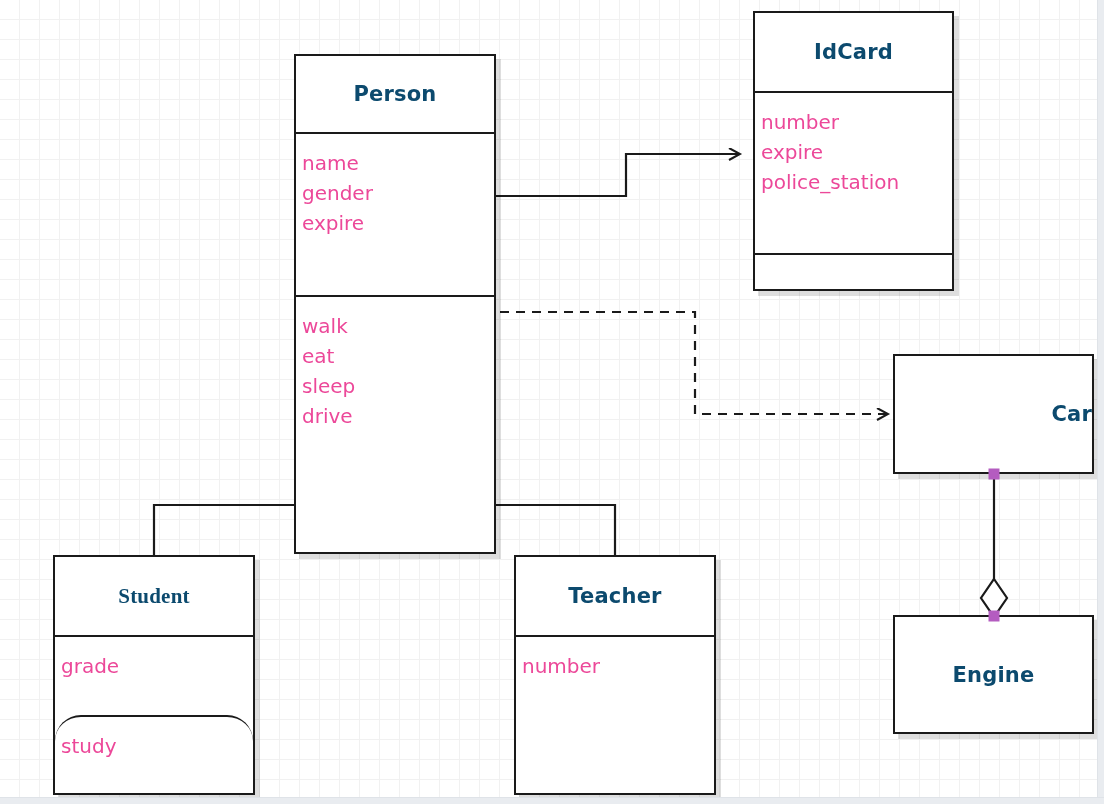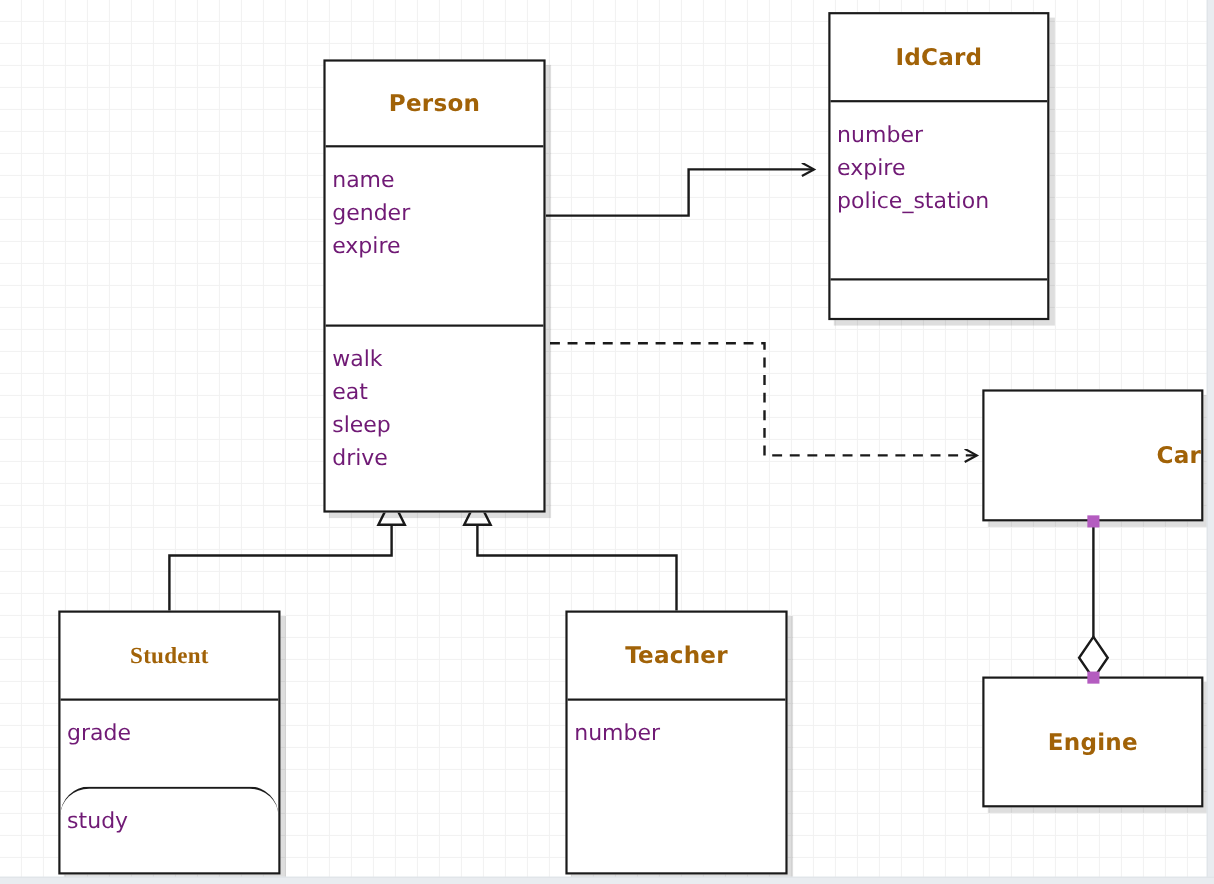--- a/index.html
+++ b/index.html
@@ -45,30 +45,30 @@
     border-top: 2px solid #1a1a1a;
   }
   .cmp-title {
     display: flex;
     align-items: center;
     justify-content: center;
   }
   .cmp-title .cls-name {
     font-weight: bold;
     font-size: 21px;
-    color: #a16207;
+    color: #0c4a6e;
     letter-spacing: 0.2px;
   }
   .cmp-body {
     padding: 14px 0 10px 6px;
   }
   .member {
     font-size: 20px;
     line-height: 30px;
-    color: #701a75;
+    color: #ec4899;
     white-space: nowrap;
   }
   .cmp-empty { }
 
   
   .scroll-strip {
     position: absolute;
     background: #e9ecf0;
   }
   .scroll-strip.right {
@@ -123,21 +123,21 @@
       <polygon points="434,453 422,477 446,477" fill="#ffffff" stroke="#1a1a1a" stroke-width="2.2"></polygon>
     </g>
 
     
     <g>
       <path d="M 994,476 L 994,583" fill="none" stroke="#1a1a1a" stroke-width="2.2"></path>
       <polygon points="994,579 1007,598 994,617 981,598" fill="#ffffff" stroke="#1a1a1a" stroke-width="2.2"></polygon>
     </g>
   </svg>
 
-  <div class="uml-class" style="left:294px; top:54px; width:202px; height:412px;">
+  <div class="uml-class" style="left:294px; top:54px; width:202px; height:500px;">
     <div class="compartment cmp-title" style="height:76px;">
       <span class="cls-name">Person</span>
     </div>
     <div class="compartment cmp-body" style="height:163px;">
       <div class="member">name</div>
       <div class="member">gender</div>
       <div class="member">expire</div>
     </div>
     <div class="compartment cmp-body" style="flex:1;">
       <div class="member">walk</div>

